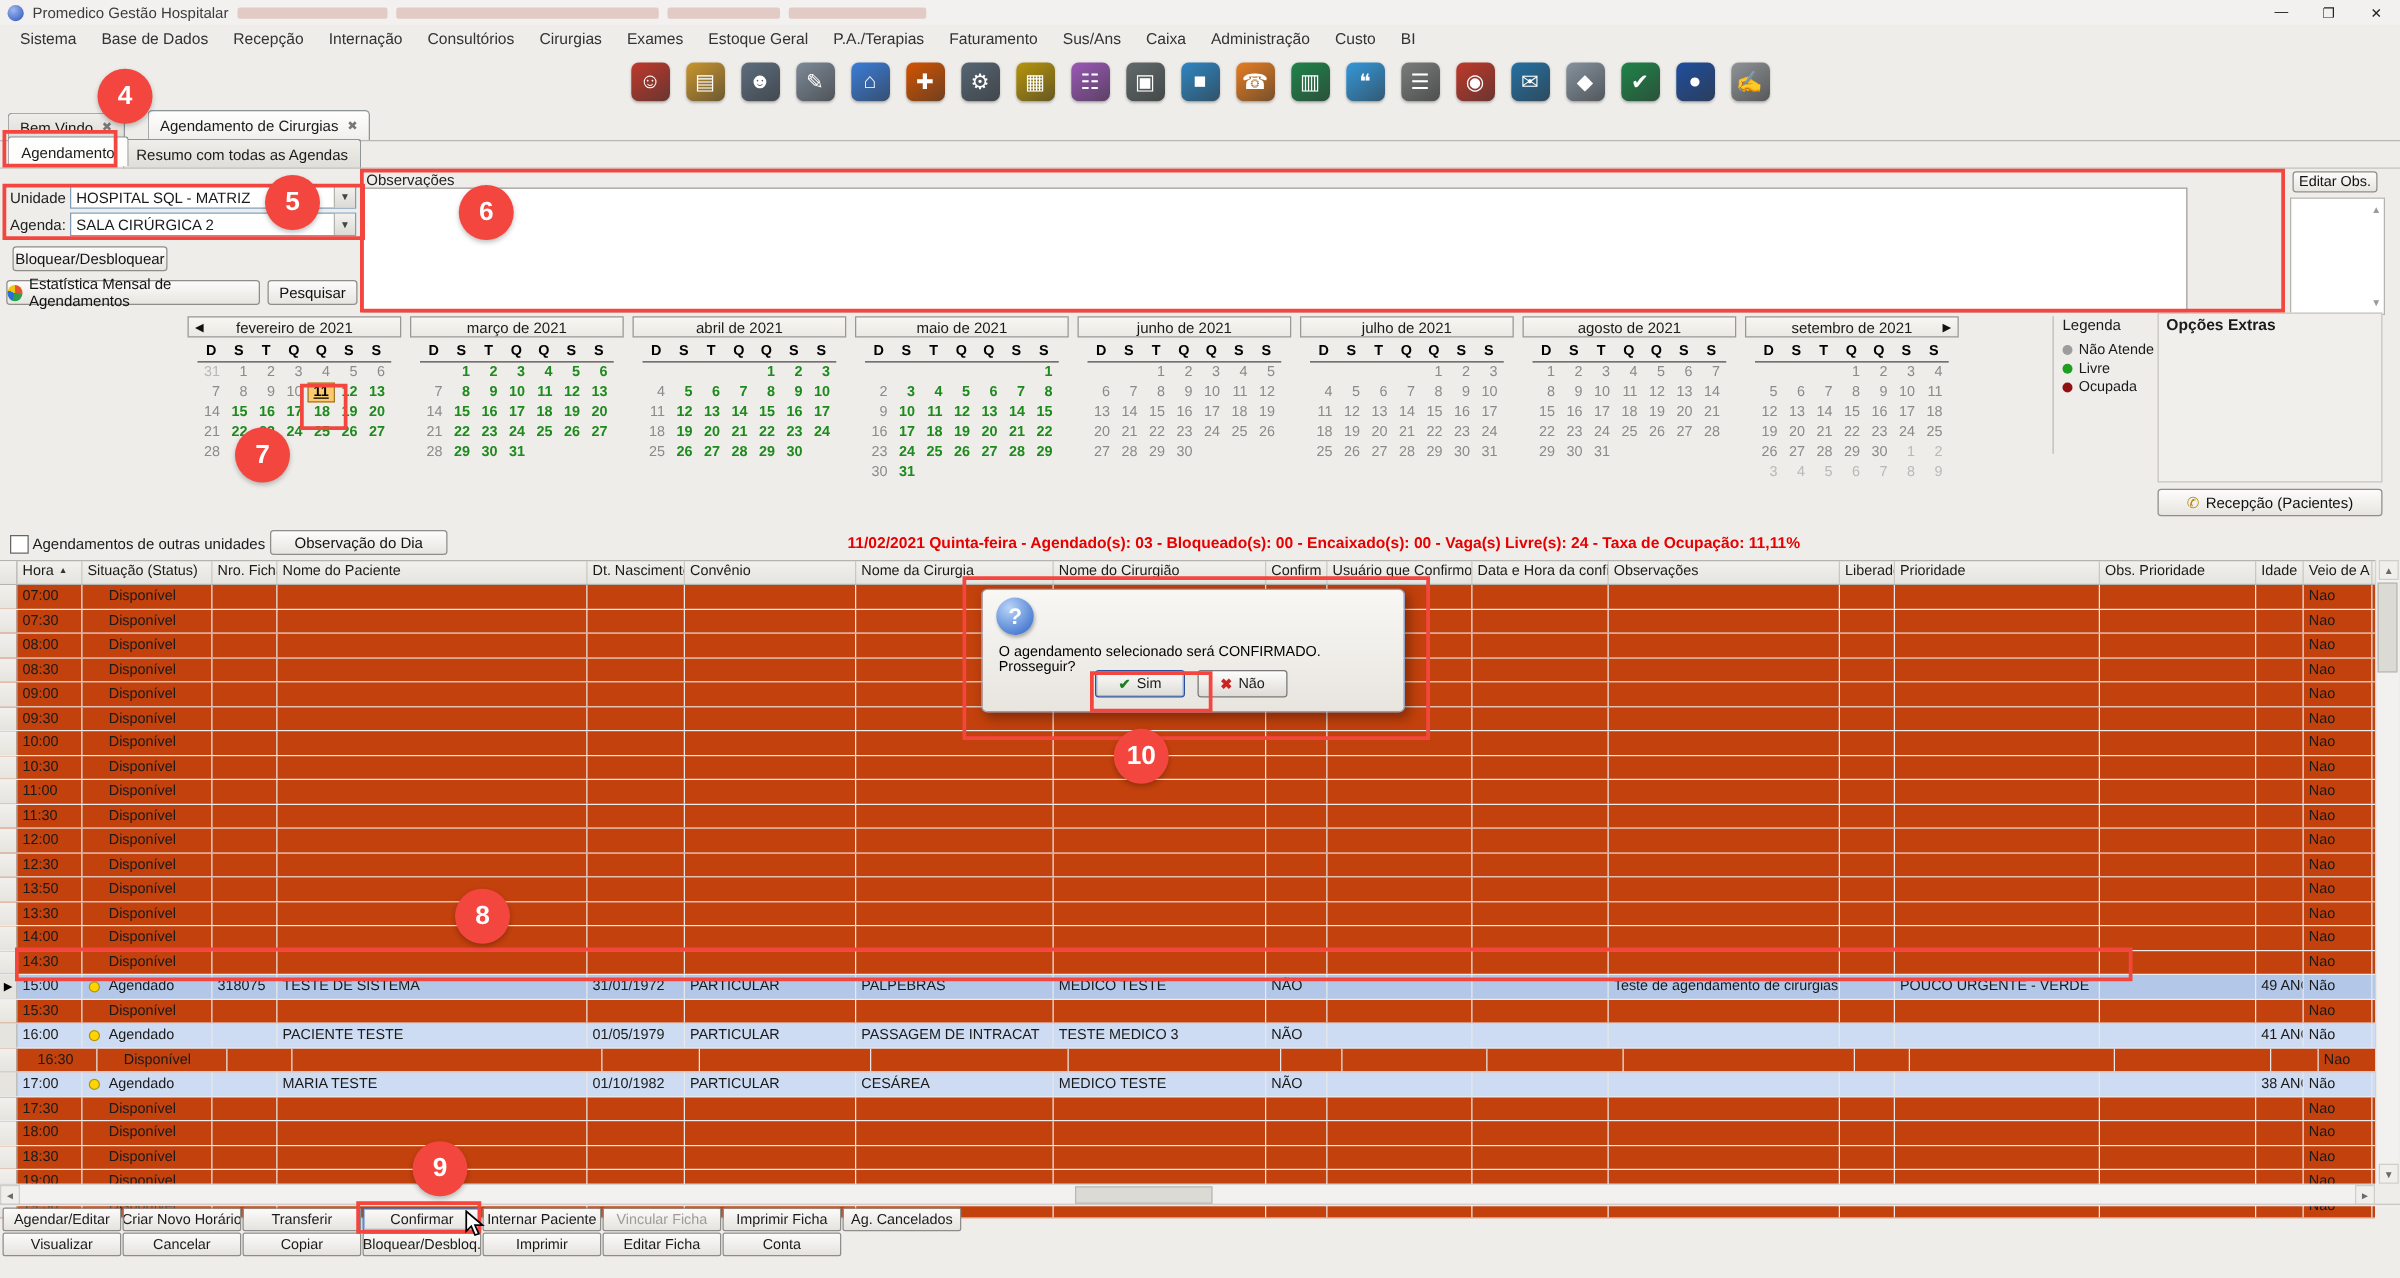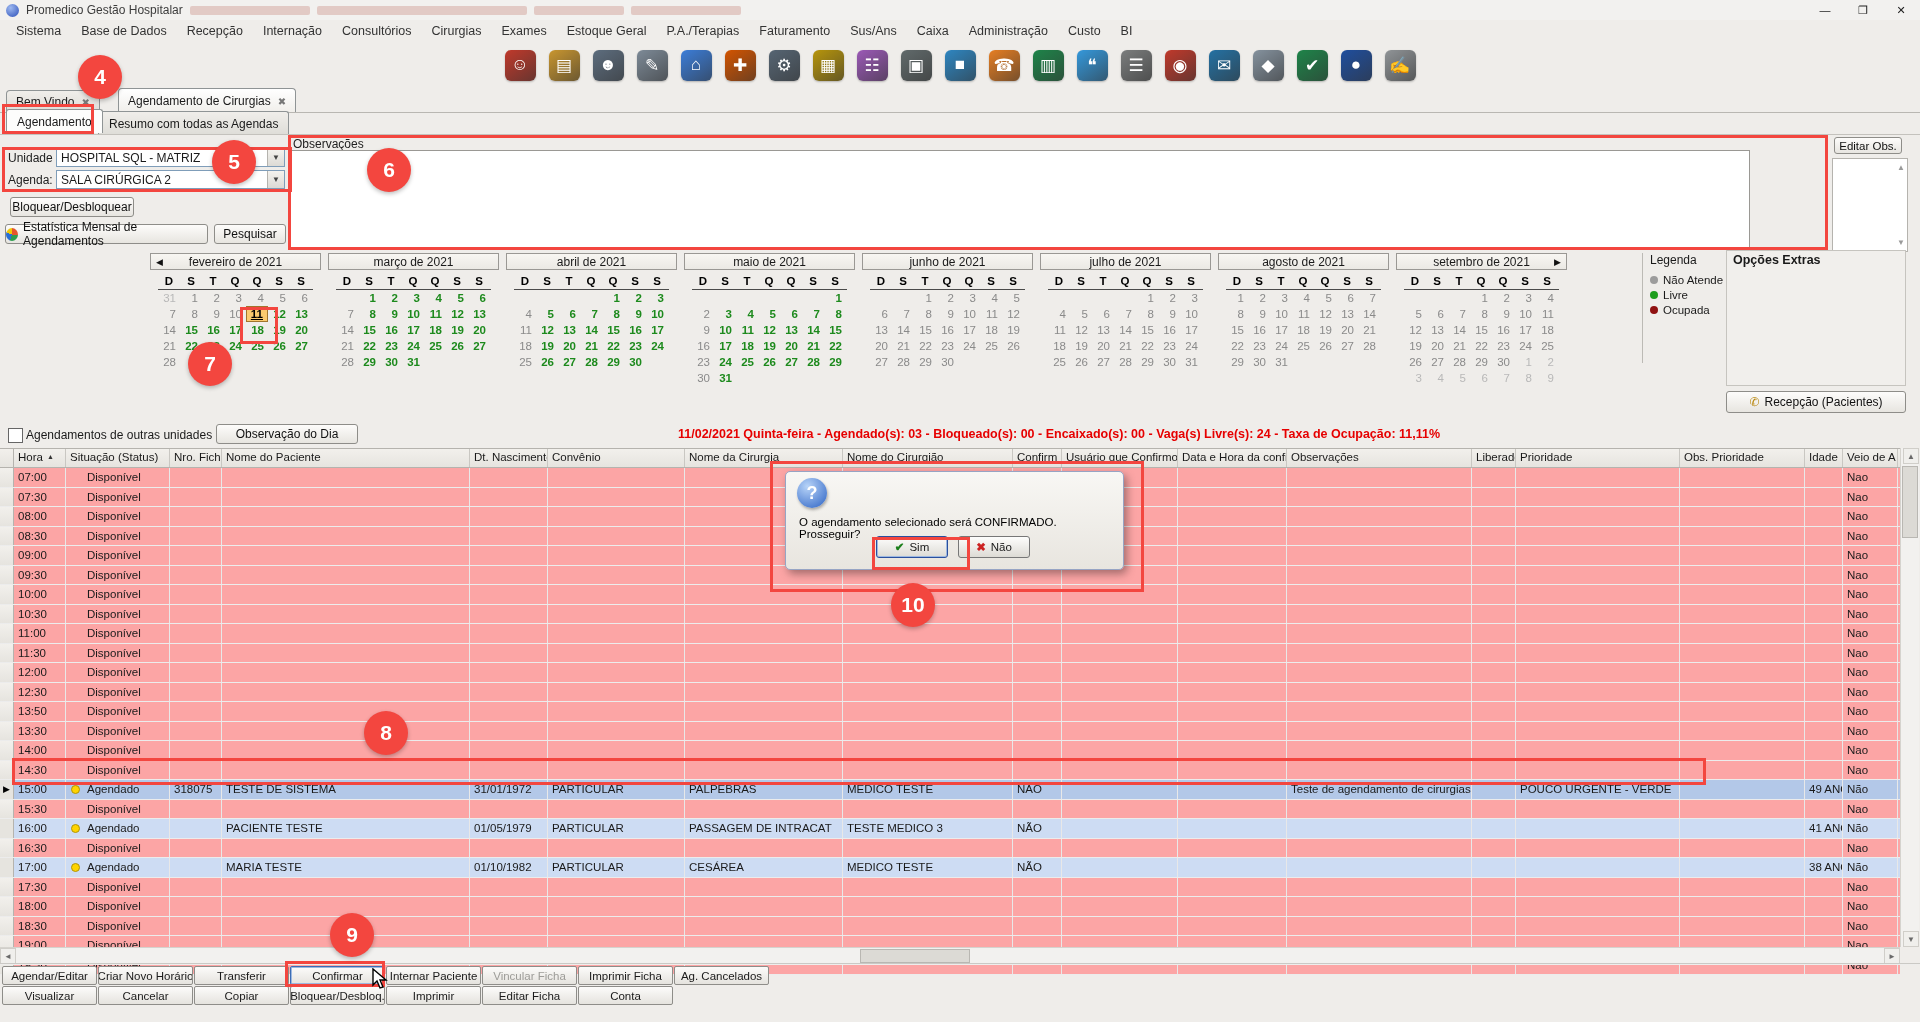--- a/index.html
+++ b/index.html
@@ -63,21 +63,21 @@
   
   #chk{left:8px;top:428px;width:13px;height:13px;background:#fff;border:1px solid #666;}
   #chklbl{left:26px;top:428px;font-size:12px;}
   #summary{left:678px;top:427px;font-size:12.5px;font-weight:bold;color:#e60000;}
   
   #grid{left:0;top:448px;width:1900px;}
   .ghead{display:flex;height:18px;background:linear-gradient(#f2f0ec,#e6e4df);border-top:1px solid #b5b3ae;border-bottom:1px solid #b5b3ae;}
   .th{font-size:11.5px;padding:2px 0 0 4px;border-right:1px solid #c9c7c2;box-sizing:border-box;overflow:hidden;white-space:nowrap;display:flex;gap:4px;}
   .sortarr{font-size:7px;color:#333;margin-top:2px;}
   .indcol{width:14px;flex:0 0 14px;background:linear-gradient(#f2f0ec,#e6e4df);border-right:1px solid #b5b3ae;box-sizing:border-box;font-size:9px;color:#000;text-align:center;line-height:18px;}
-  .trow{display:flex;height:18.5px;background:#fca5a5;border-bottom:1px solid #ececec;}
+  .trow{display:flex;height:18.5px;background:#c2410c;border-bottom:1px solid #ececec;}
   .trow.booked{background:#cddcf3;}
   .trow.selected{background:#b3c8e8;}
   .td{font-size:11.5px;line-height:18px;padding-left:4px;border-right:1px solid #e8e8e8;box-sizing:border-box;overflow:hidden;white-space:nowrap;}
   .f-status{position:relative;padding-left:21px;}
   .dot{position:absolute;left:5px;top:4.5px;width:9px;height:9px;border-radius:50%;background:#ffd400;border:1px solid #b0940a;box-sizing:border-box;}
   
   #vscroll{left:1900px;top:448px;width:18px;height:499px;background:#f2f1ef;border-left:1px solid #d5d3ce;}
   #hscroll{left:0;top:947px;width:1900px;height:16px;background:#f2f1ef;border-top:1px solid #d5d3ce;}
   .sbtn{position:absolute;width:16px;height:16px;display:flex;align-items:center;justify-content:center;font-size:8px;color:#6a6a6a;background:#f0efec;border:1px solid #d0cec9;box-sizing:border-box;}
   .thumb{position:absolute;background:#dcdad5;border:1px solid #b9b7b2;box-sizing:border-box;}
@@ -1173,21 +1173,21 @@
         <div class="td f-datahora" style="width: 109px; flex: 0 0 109px;"></div>
         <div class="td f-obs" style="width: 185px; flex: 0 0 185px;"></div>
         <div class="td f-liberado" style="width: 44px; flex: 0 0 44px;"></div>
         <div class="td f-prioridade" style="width: 164px; flex: 0 0 164px;"></div>
         <div class="td f-obsprio" style="width: 125px; flex: 0 0 125px;"></div>
         <div class="td f-idade" style="width: 38px; flex: 0 0 38px;">41 ANOS</div>
         <div class="td f-veio" style="width: 55px; flex: 0 0 55px;">Não</div>
       </div>
       <div class="trow">
         <div class="indcol"></div>
-        <div class="td f-time" style="width: 52px; flex: 0 0 52px;">16:30</div>
+        <div class="td f-time" style="width: 52px; flex: 0 0 52px; margin-left: 12px;">16:30</div>
         <div class="td f-status" style="width: 104px; flex: 0 0 104px;">Disponível</div>
         <div class="td f-ficha" style="width: 52px; flex: 0 0 52px;"></div>
         <div class="td f-paciente" style="width: 248px; flex: 0 0 248px;"></div>
         <div class="td f-nasc" style="width: 78px; flex: 0 0 78px;"></div>
         <div class="td f-convenio" style="width: 137px; flex: 0 0 137px;"></div>
         <div class="td f-cirurgia" style="width: 158px; flex: 0 0 158px;"></div>
         <div class="td f-cirurgiao" style="width: 170px; flex: 0 0 170px;"></div>
         <div class="td f-confirm" style="width: 49px; flex: 0 0 49px;"></div>
         <div class="td f-usuario" style="width: 116px; flex: 0 0 116px;"></div>
         <div class="td f-datahora" style="width: 109px; flex: 0 0 109px;"></div>

